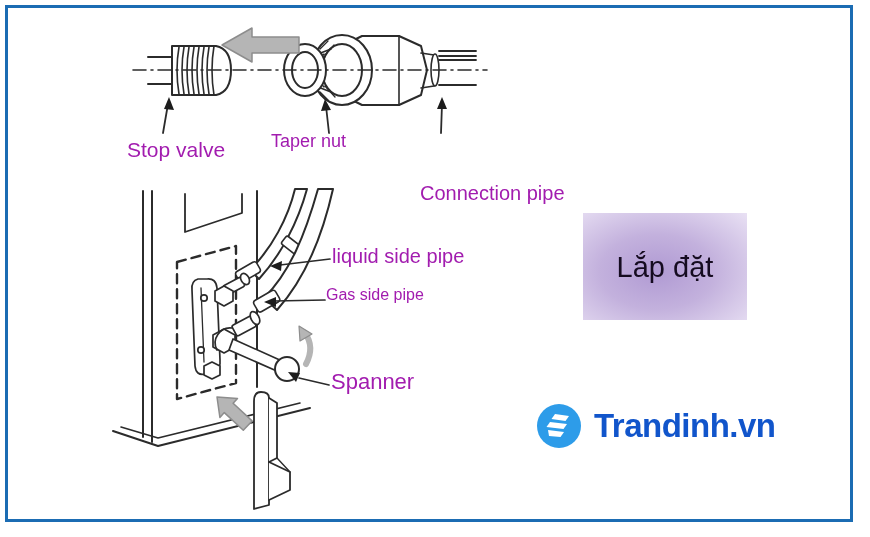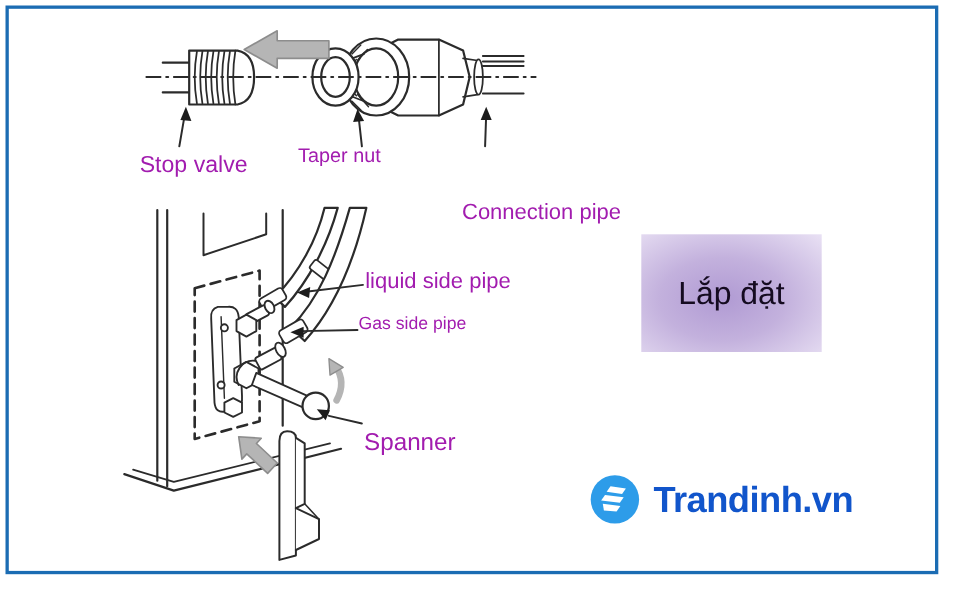--- a/index.html
+++ b/index.html
@@ -13,29 +13,29 @@
   }
   svg.art{position:absolute;left:0;top:0;}
   .lbl{
     position:absolute;color:#a21caf;white-space:nowrap;line-height:1.05;
   }
   .lbl-stop{left:127px;top:139px;font-size:21px;}
   .lbl-taper{left:271px;top:132px;font-size:18px;}
   .lbl-conn{left:420px;top:138px;font-size:20px;margin-top:45px;}
   .lbl-liquid{left:332px;top:246px;font-size:20px;}
   .lbl-gas{left:326px;top:287px;font-size:16px;}
-  .lbl-spanner{left:331px;top:370px;font-size:22px;margin-top:20px;}
+  .lbl-spanner{left:331px;top:370px;font-size:22px;}
   .callout{
     position:absolute;left:583px;top:213px;width:164px;height:107px;
     background:radial-gradient(ellipse at 45% 55%, #b09ad3 0%, #c3b1dd 45%, #e9e1f4 100%);
     display:flex;flex-direction:column;align-items:center;justify-content:center;
     font-size:29px;line-height:42px;color:#150b20;text-align:center;
   }
   .logo{
-    position:absolute;left:537px;top:432px;height:44px;
+    position:absolute;left:537px;top:404px;height:44px;
     display:flex;align-items:center;
   }
   .logo-circle{
     width:44px;height:44px;border-radius:50%;background:#2d9ce9;
     display:flex;align-items:center;justify-content:center;flex:0 0 auto;
   }
   .logo-text{
     margin-left:13px;font-size:33px;font-weight:700;color:#1155cb;
     letter-spacing:-0.5px;
   }

